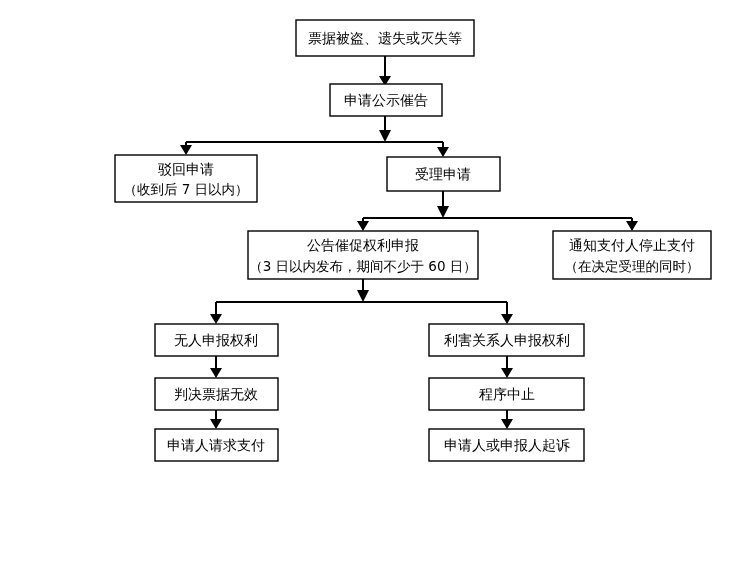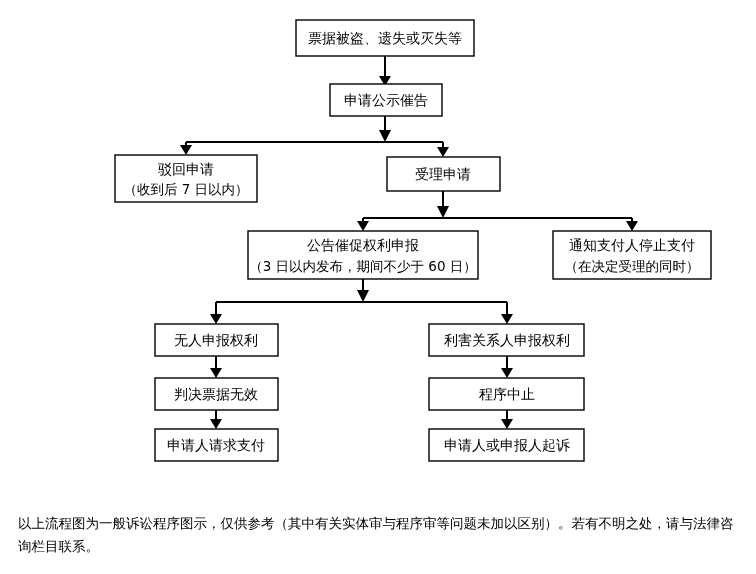--- a/index.html
+++ b/index.html
@@ -177,15 +177,14 @@
       </g>
 
       <g>
         <rect class="node-rect" x="429" y="429" width="155" height="32"></rect>
         <text class="node-label" x="507" y="446">申请人或申报人起诉</text>
       </g>
 
     </g>
   </svg>
 
-  <div class="footer-note">以上流程图为一般诉讼程序图示，仅供参考（其中有关实体审与程序审等问题未加以区别）。若有不明之处，请与法律咨询栏目联系。</div>
 
 </div>
 
 </body></html>

